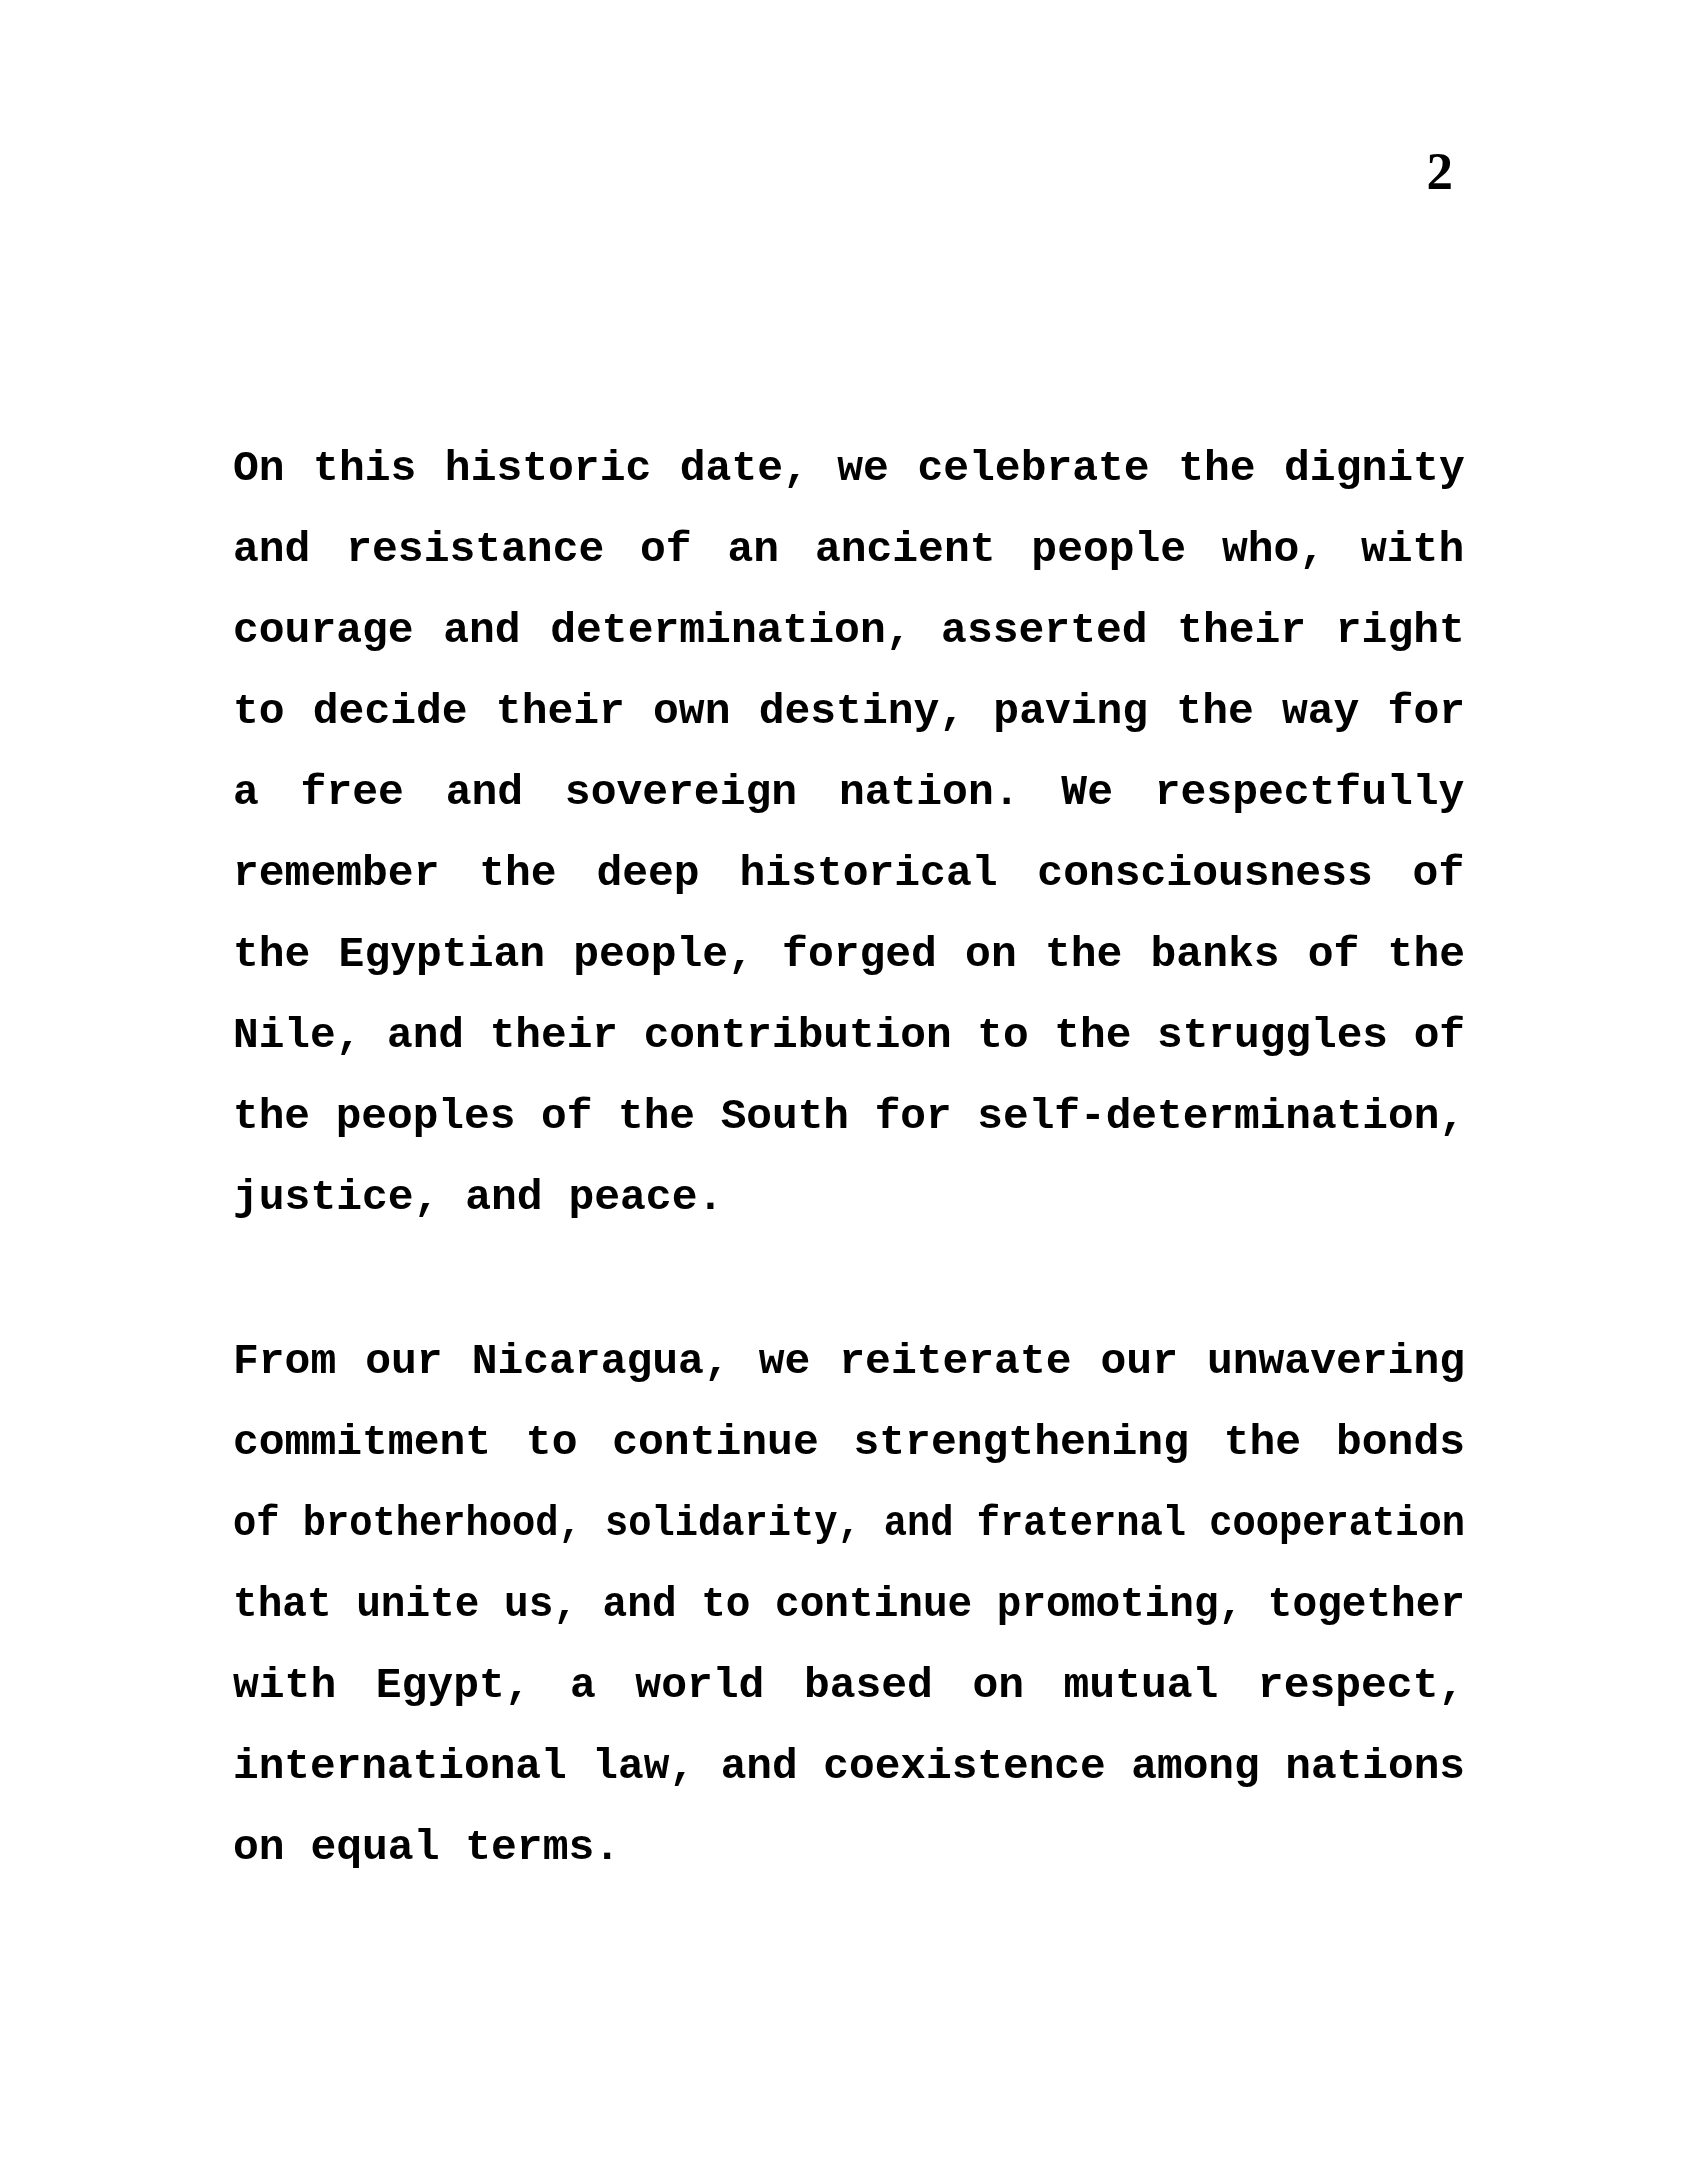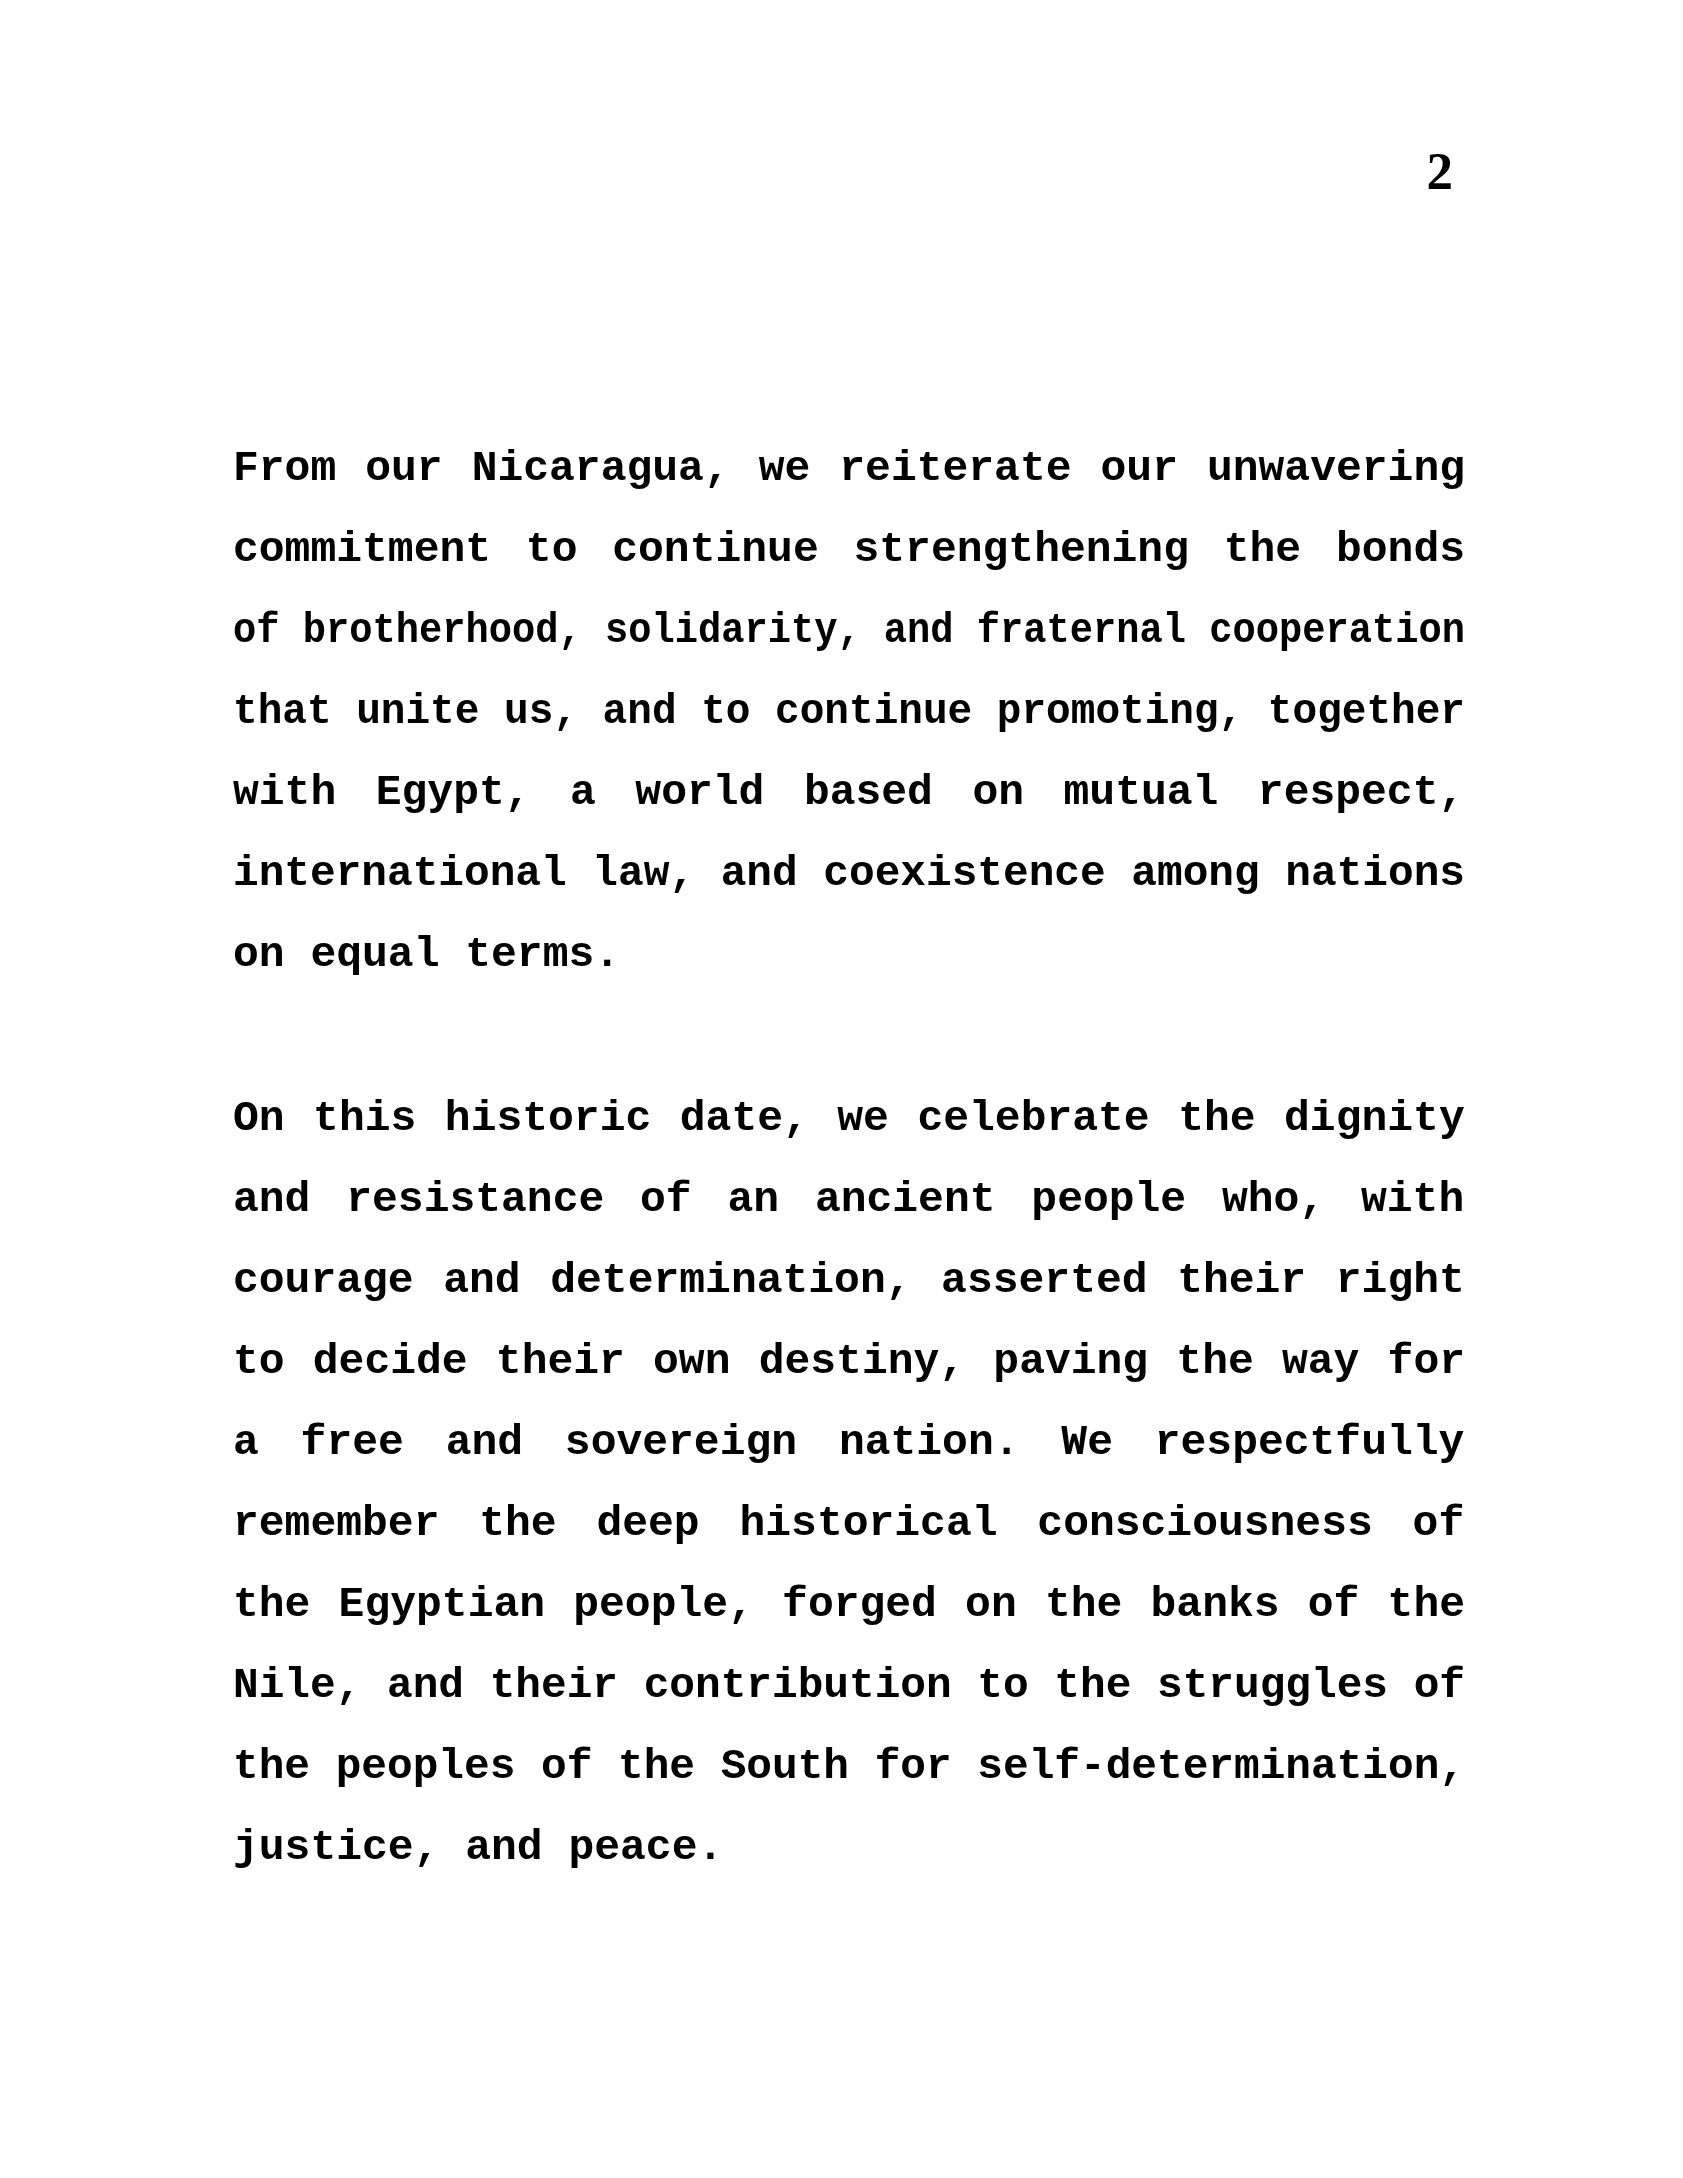--- a/index.html
+++ b/index.html
@@ -47,35 +47,35 @@
   }
 </style>
 </head>
 <body>
 
 <div class="page">
   <div class="page-number">2</div>
 
   <div class="text-block">
     <div class="paragraph">
-        <div class="line" style="word-spacing: 3.2px;">From our Nicaragua, we reiterate our unwavering</div>
-        <div class="line" style="word-spacing: 9px;">commitment to continue strengthening the bonds</div>
-        <div class="line" style="transform: scaleX(0.900832);">of brotherhood, solidarity, and fraternal cooperation</div>
-        <div class="line" style="transform: scaleX(0.954877);">that unite us, and to continue promoting, together</div>
-        <div class="line" style="word-spacing: 13.7px;">with Egypt, a world based on mutual respect,</div>
-        <div class="line" style="transform: scaleX(0.994664);">international law, and coexistence among nations</div>
-        <div class="line">on equal terms.</div>
-      </div>
-    <div class="paragraph">
         <div class="line" style="word-spacing: 2.7px;">On this historic date, we celebrate the dignity</div>
         <div class="line" style="word-spacing: 10px;">and resistance of an ancient people who, with</div>
         <div class="line" style="word-spacing: 3.8px;">courage and determination, asserted their right</div>
         <div class="line" style="word-spacing: 2.4px;">to decide their own destiny, paving the way for</div>
         <div class="line" style="word-spacing: 16px;">a free and sovereign nation. We respectfully</div>
         <div class="line" style="word-spacing: 14px;">remember the deep historical consciousness of</div>
         <div class="line" style="word-spacing: 2.4px;">the Egyptian people, forged on the banks of the</div>
         <div class="line" style="transform: scaleX(0.994664);">Nile, and their contribution to the struggles of</div>
         <div class="line" style="transform: scaleX(0.994664);">the peoples of the South for self-determination,</div>
         <div class="line">justice, and peace.</div>
       </div>
+    <div class="paragraph">
+        <div class="line" style="word-spacing: 3.2px;">From our Nicaragua, we reiterate our unwavering</div>
+        <div class="line" style="word-spacing: 9px;">commitment to continue strengthening the bonds</div>
+        <div class="line" style="transform: scaleX(0.900832);">of brotherhood, solidarity, and fraternal cooperation</div>
+        <div class="line" style="transform: scaleX(0.954877);">that unite us, and to continue promoting, together</div>
+        <div class="line" style="word-spacing: 13.7px;">with Egypt, a world based on mutual respect,</div>
+        <div class="line" style="transform: scaleX(0.994664);">international law, and coexistence among nations</div>
+        <div class="line">on equal terms.</div>
+      </div>
   </div>
 </div>
 
 
 </body></html>

